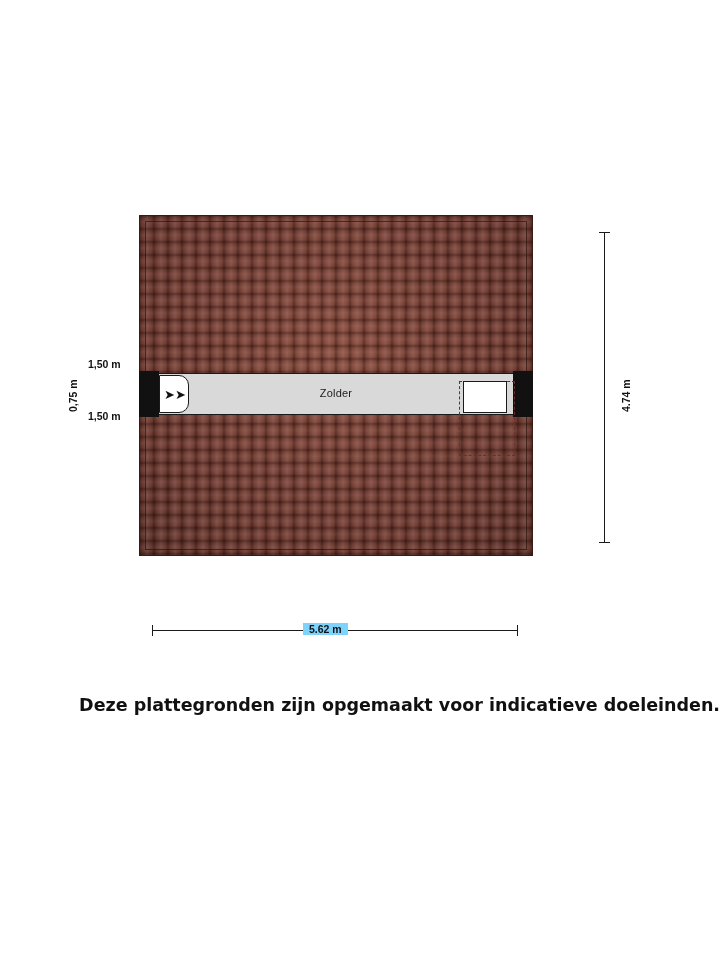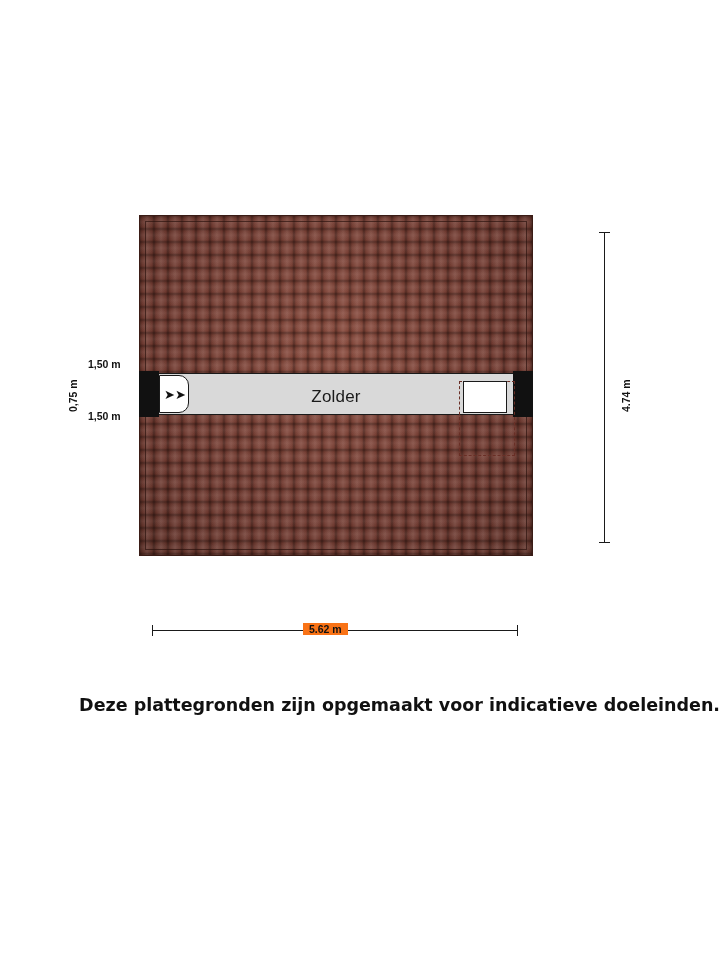--- a/index.html
+++ b/index.html
@@ -80,21 +80,21 @@
     background: #d9d9d9;
     border-top: 1px solid #1a1a1a;
     border-bottom: 1px solid #1a1a1a;
     box-sizing: border-box;
   }
   #zolder-label {
     position: absolute;
     left: 0; right: 0;
     top: 13px;
     text-align: center;
-    font-size: 17px;
+    font-size: 11px;
     color: #1a1a1a;
     letter-spacing: 0.2px;
   }
 
   
   .wall-block {
     position: absolute;
     background: #111111;
   }
   #wall-left {
@@ -211,21 +211,21 @@
   }
   #dim-bottom-cap-right {
     left: 517px;
     top: 625px;
     width: 1px;
     height: 11px;
   }
   #dim-bottom-label {
     left: 303px;
     top: 623px;
-    background: #f97316;
+    background: #7dd3fc;
     padding: 0 6px;
   }
 
   
   #dim-left-label {
     left: 67px;
     top: 412px;
   }
 
   

